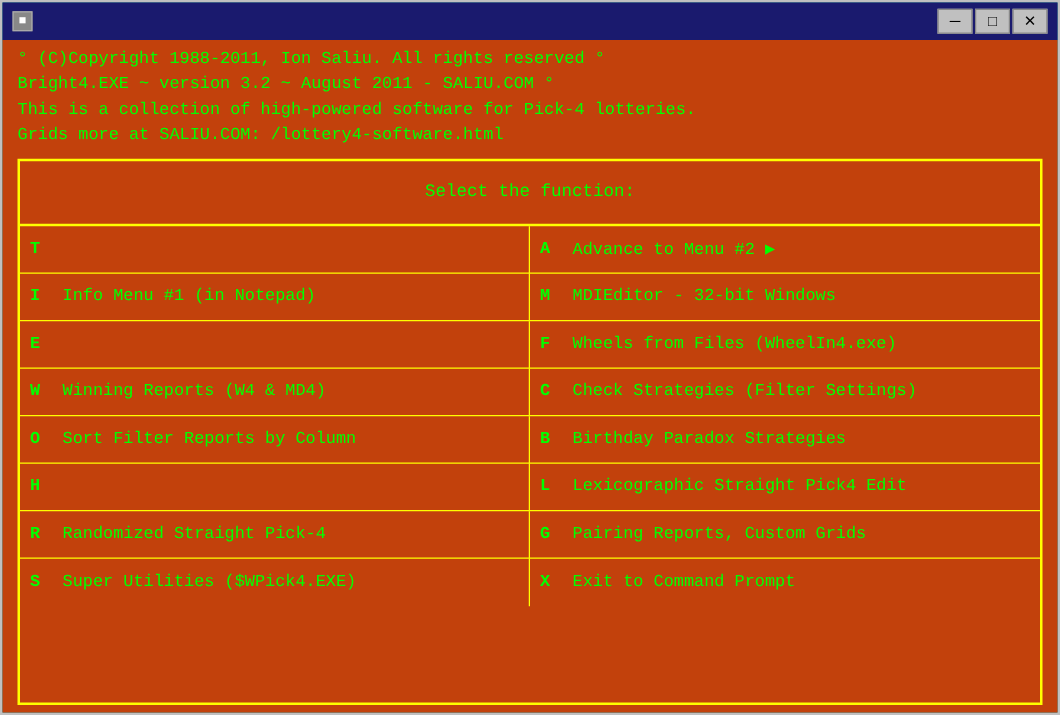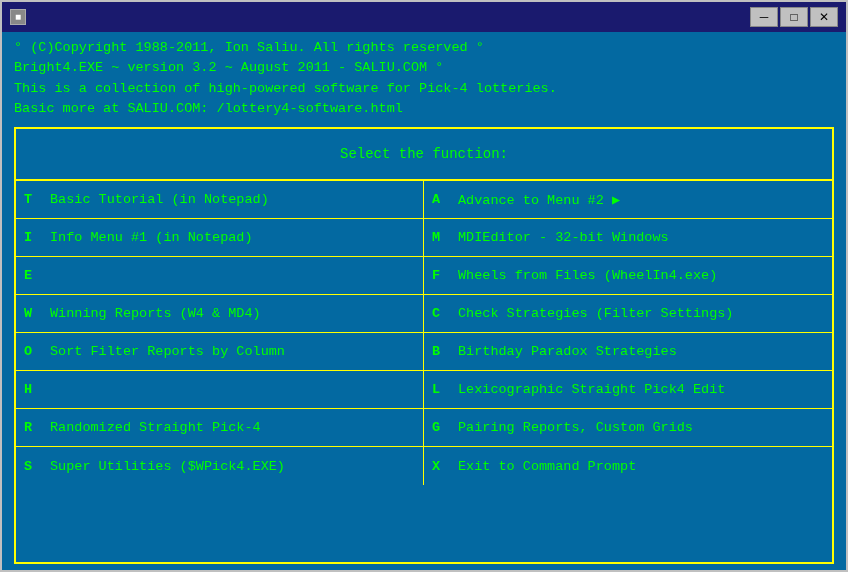--- a/index.html
+++ b/index.html
@@ -62,21 +62,21 @@
       color: black;
       font-size: 12px;
       cursor: pointer;
       display: flex;
       align-items: center;
       justify-content: center;
     }
 
     .content {
       flex: 1;
-      background: #0369a1;
+      background: #c2410c;
       padding: 6px 12px;
       display: flex;
       flex-direction: column;
       overflow: hidden;
     }
 
     .header-text {
       color: #00ff00;
       font-size: 13.5px;
       line-height: 1.5;
@@ -142,30 +142,29 @@
       <button class="title-btn">□</button>
       <button class="title-btn">✕</button>
     </div>
   </div>
 
   <div class="content">
     <div class="header-text">
       <div>   ° (C)Copyright 1988-2011, Ion Saliu. All rights reserved °</div>
       <div>Bright4.EXE ~ version 3.2 ~ August 2011 - SALIU.COM °</div>
       <div>This is a collection of high-powered software for Pick-4 lotteries.</div>
-      <div>Basic more at SALIU.COM: /lottery4-software.html</div>
+      <div>Grids more at SALIU.COM: /lottery4-software.html</div>
     </div>
 
     <div class="menu-box">
       <div class="menu-title">Select the function:</div>
       <div class="menu-grid">
 
         <div class="menu-cell">
           <span class="menu-key">T</span>
-          <span class="menu-label">Basic Tutorial (in Notepad)</span>
         </div>
         <div class="menu-cell">
           <span class="menu-key">A</span>
           <span class="menu-label">Advance to Menu #2 ▶</span>
         </div>
 
         <div class="menu-cell">
           <span class="menu-key">I</span>
           <span class="menu-label">Info Menu #1 (in Notepad)</span>
         </div>

